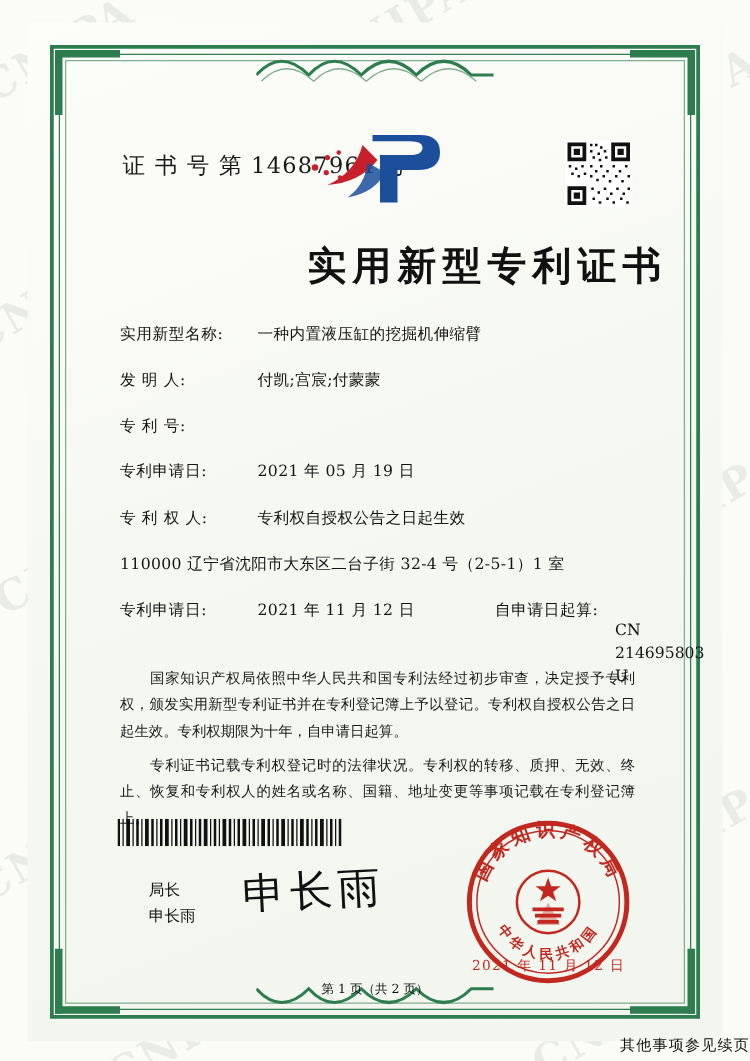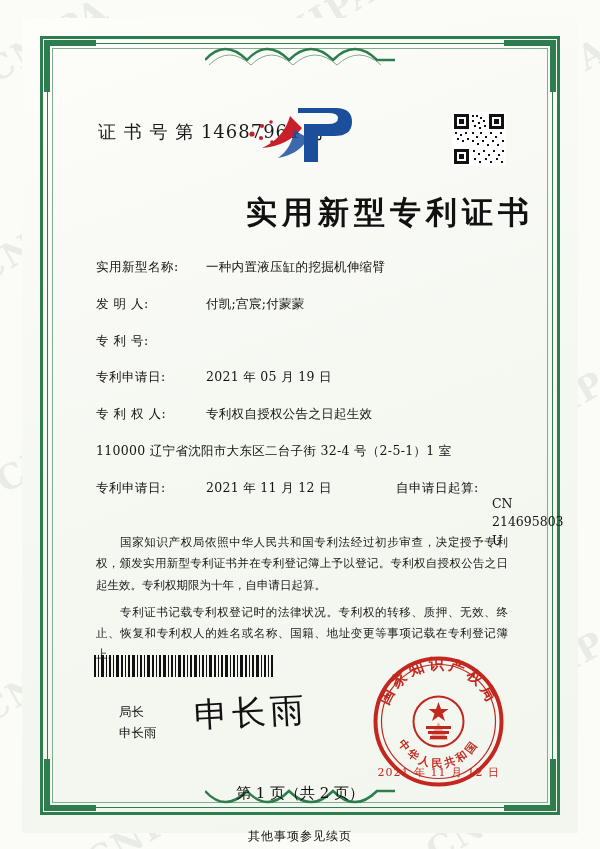--- a/index.html
+++ b/index.html
@@ -230,28 +230,28 @@
     color: #c2281f;
     letter-spacing: 1px;
   }
 
   .page-no {
     position: absolute;
     left: 0; right: 0;
     top: 722px;
     text-align: center;
     font-family: "DejaVu Serif", "Liberation Serif", serif;
-    font-size: 15px;
+    font-size: 10px;
     color: #111;
   }
   .footer-note {
     position: absolute;
     left: 0; right: 0;
     bottom: 4px;
-    text-align: center;
+    text-align: right;
     font-family: "DejaVu Serif", "Liberation Serif", serif;
     font-size: 12px;
     color: #111;
     letter-spacing: 1px;
     z-index: 3;
   }
 </style>
 </head>
 <body>
 

